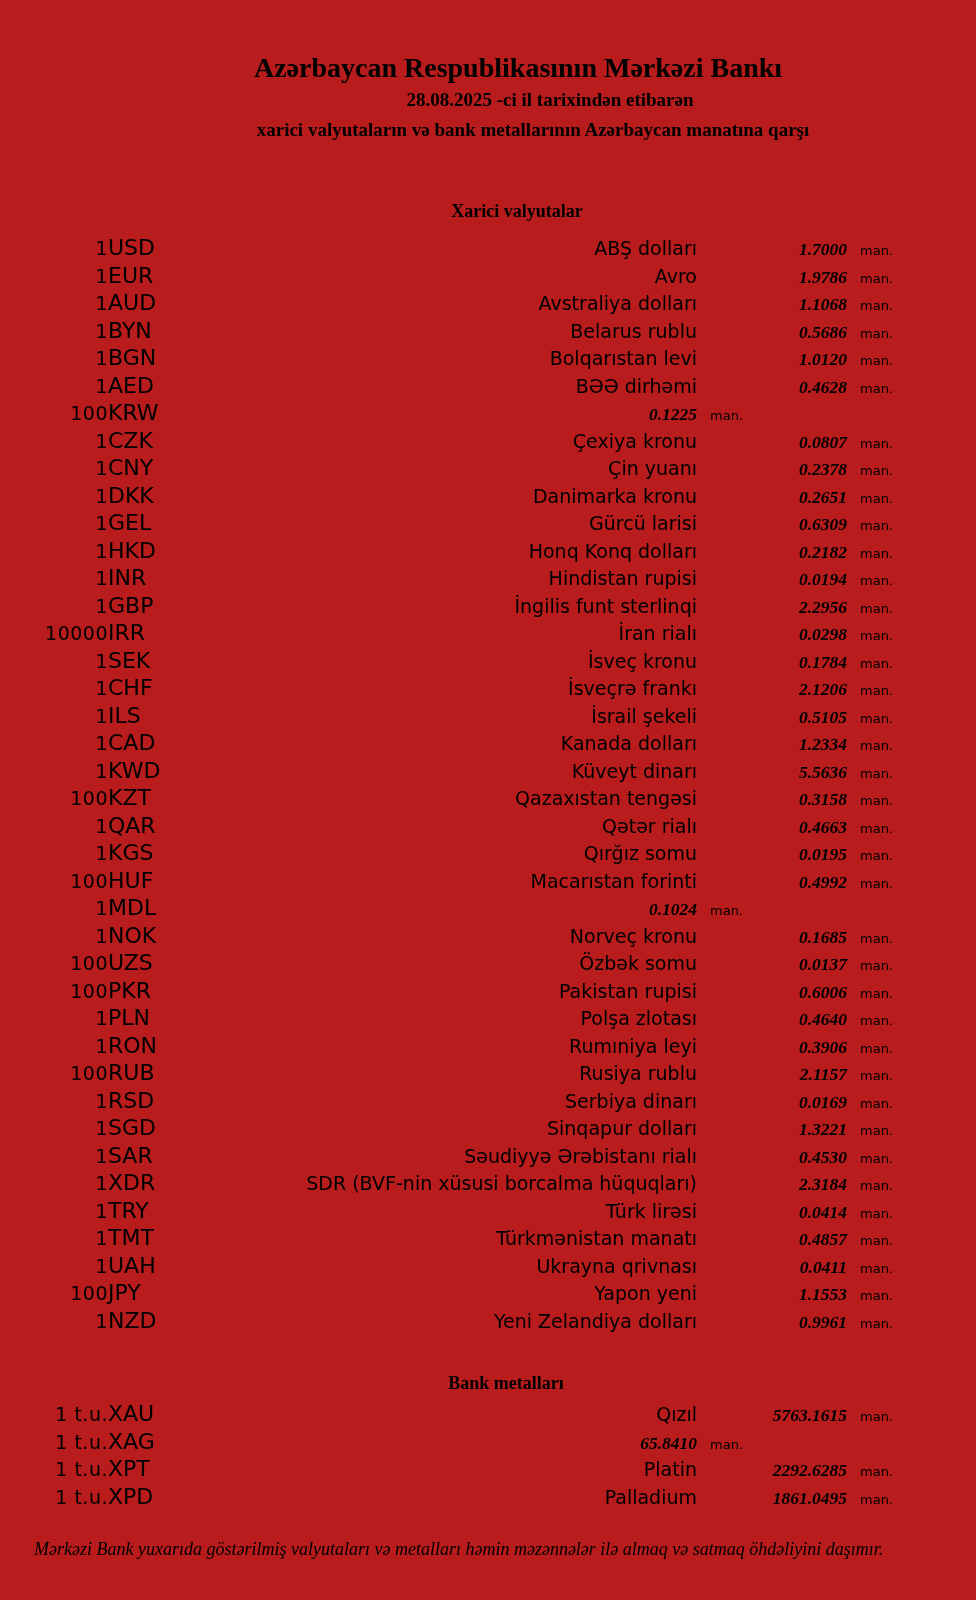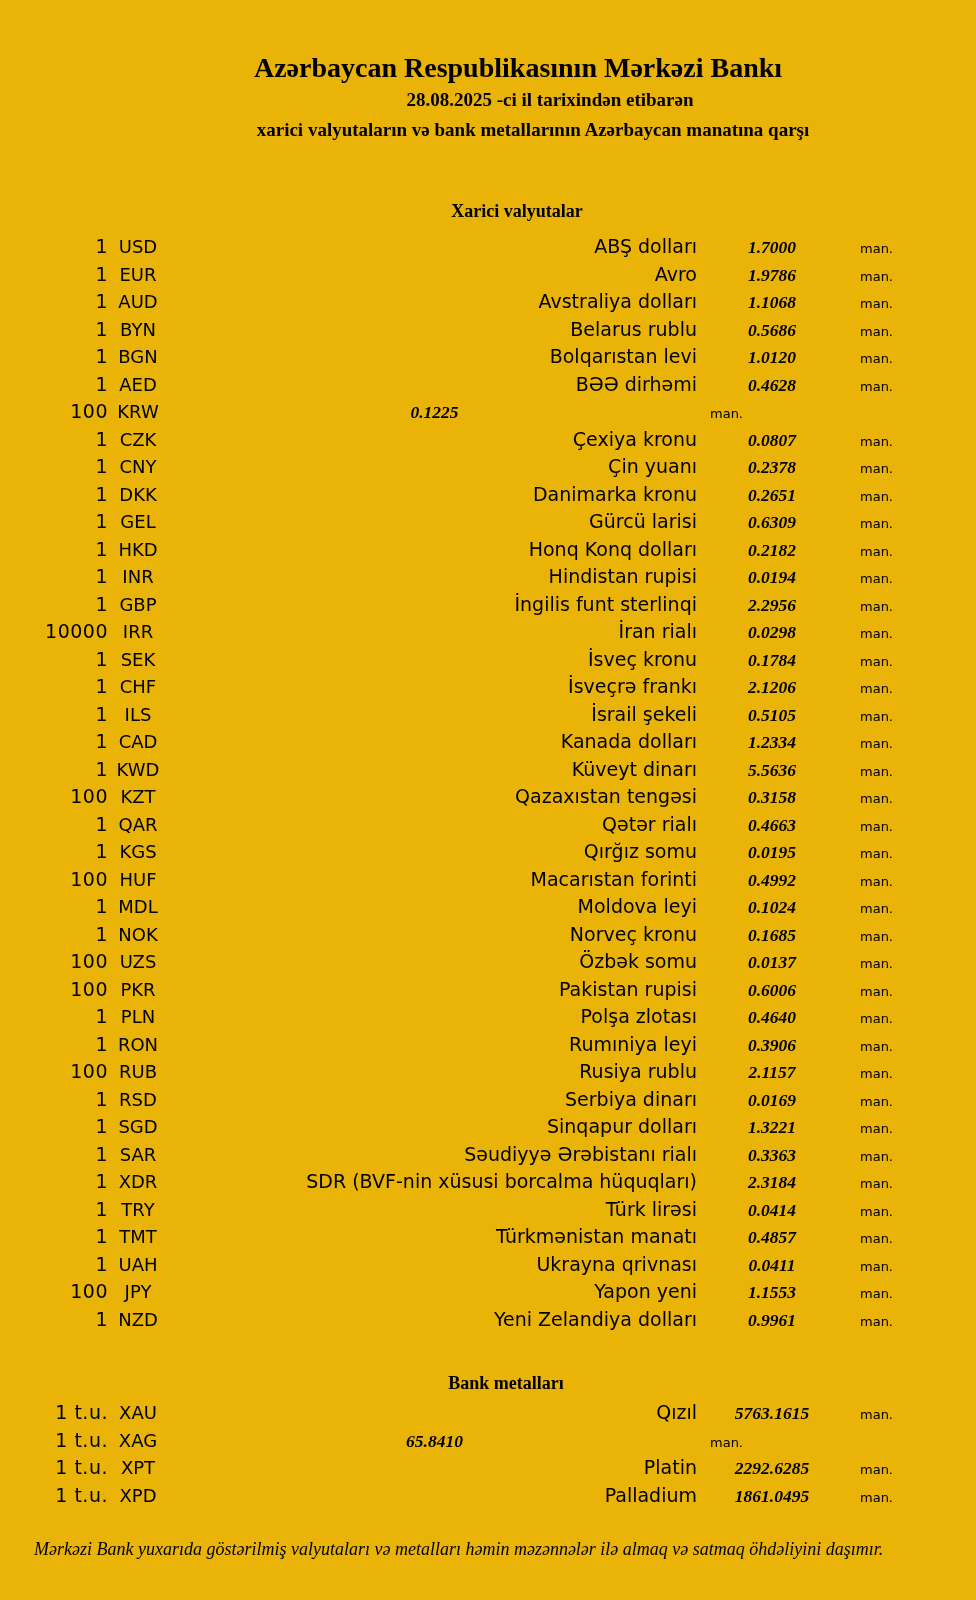--- a/index.html
+++ b/index.html
@@ -4,21 +4,21 @@
 <style>
   html, body {
     margin: 0;
     padding: 0;
     background: #ffffff;
   }
   .page {
     position: relative;
     width: 976px;
     height: 1600px;
-    background: #eab308;
+    background: #b91c1c;
     color: #000000;
     overflow: hidden;
     font-family: "DejaVu Sans", sans-serif;
   }
   .heading {
     position: absolute;
     left: 0;
     width: 976px;
     text-align: center;
     font-family: "Liberation Serif", serif;
@@ -45,30 +45,30 @@
     align-items: baseline;
     height: 27.5px;
   }
   .cell { white-space: nowrap; }
   .cell.qty {
     text-align: right;
     font-size: 19px;
     letter-spacing: 0.5px;
   }
   .cell.code {
-    text-align: center;
-    font-size: 18px;
+    text-align: left;
+    font-size: 22px;
     padding-right: 4px;
   }
   .cell.name {
     text-align: right;
     font-size: 19px;
   }
   .cell.rate {
-    text-align: center;
+    text-align: right;
     font-family: "Liberation Serif", serif;
     font-weight: bold;
     font-style: italic;
     font-size: 17.5px;
   }
   .cell.unit {
     text-align: left;
     padding-left: 13px;
     font-size: 13px;
   }
@@ -282,21 +282,20 @@
       <div class="cell qty">100</div>
       <div class="cell code">HUF</div>
       <div class="cell name">Macarıstan forinti</div>
       <div class="cell rate">0.4992</div>
       <div class="cell unit">man.</div>
     </div>
 
     <div class="row">
       <div class="cell qty">1</div>
       <div class="cell code">MDL</div>
-      <div class="cell name">Moldova leyi</div>
       <div class="cell rate">0.1024</div>
       <div class="cell unit">man.</div>
     </div>
 
     <div class="row">
       <div class="cell qty">1</div>
       <div class="cell code">NOK</div>
       <div class="cell name">Norveç kronu</div>
       <div class="cell rate">0.1685</div>
       <div class="cell unit">man.</div>
@@ -355,21 +354,21 @@
       <div class="cell code">SGD</div>
       <div class="cell name">Sinqapur dolları</div>
       <div class="cell rate">1.3221</div>
       <div class="cell unit">man.</div>
     </div>
 
     <div class="row">
       <div class="cell qty">1</div>
       <div class="cell code">SAR</div>
       <div class="cell name">Səudiyyə Ərəbistanı rialı</div>
-      <div class="cell rate">0.3363</div>
+      <div class="cell rate">0.4530</div>
       <div class="cell unit">man.</div>
     </div>
 
     <div class="row">
       <div class="cell qty">1</div>
       <div class="cell code">XDR</div>
       <div class="cell name">SDR (BVF-nin xüsusi borcalma hüquqları)</div>
       <div class="cell rate">2.3184</div>
       <div class="cell unit">man.</div>
     </div>

